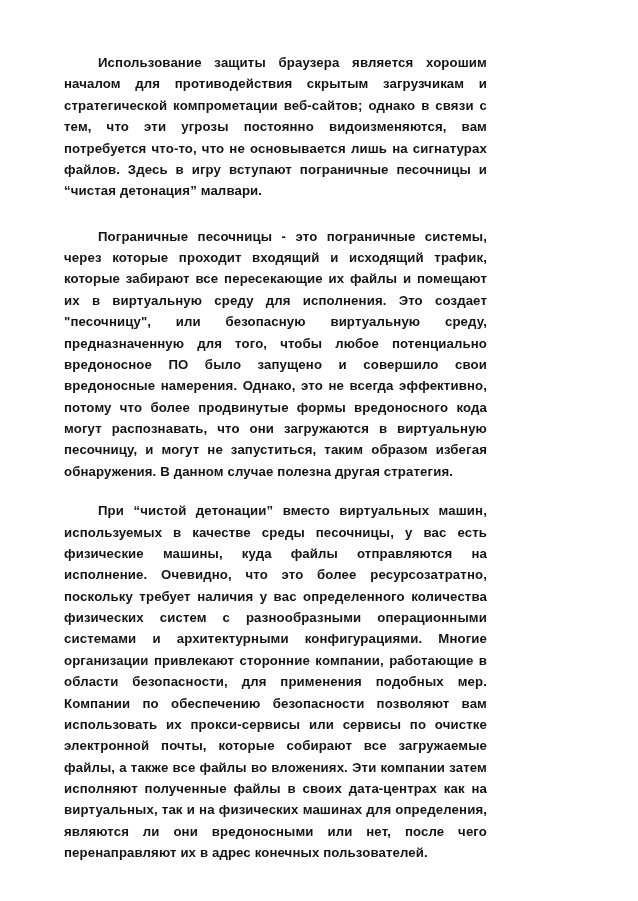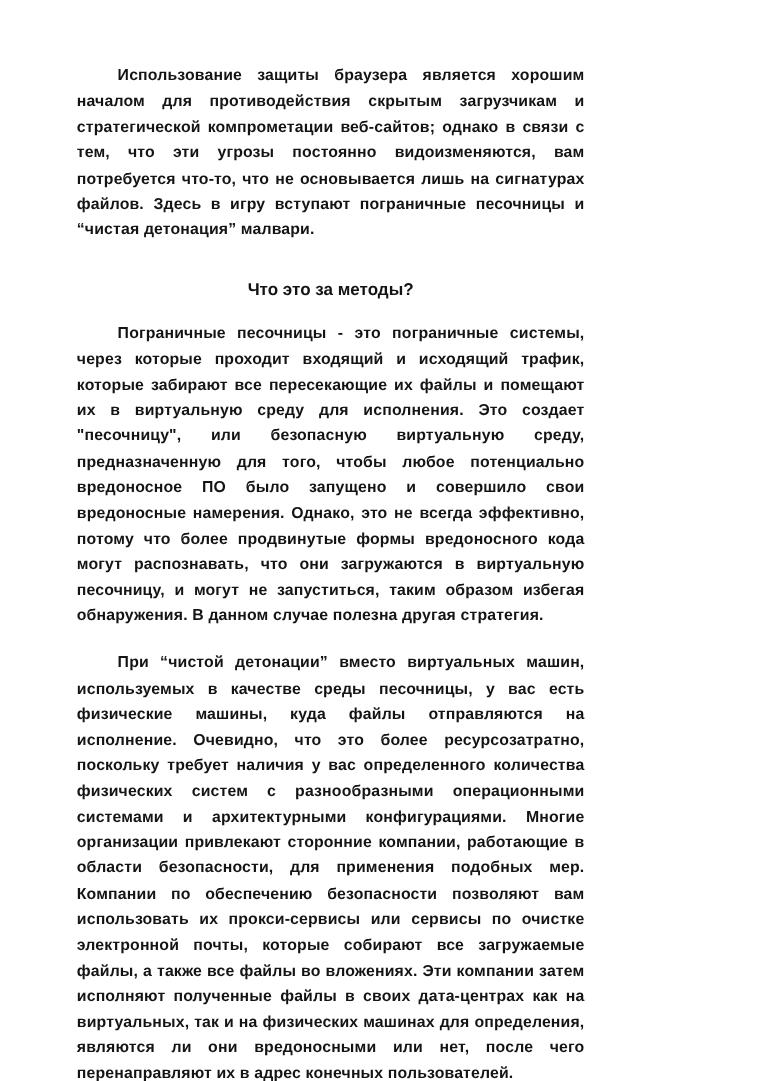--- a/index.html
+++ b/index.html
@@ -46,20 +46,19 @@
 </head>
 <body>
 
 <div class="page">
   <div class="doc-body">
 
     <p class="para">Использование защиты браузера является хорошим началом для противодействия скрытым загрузчикам и стратегической компрометации веб-сайтов; однако в связи с тем, что эти угрозы постоянно видоизменяются, вам потребуется что-то, что не основывается лишь на сигнатурах файлов. Здесь в игру вступают пограничные песочницы и “чистая детонация” малвари.</p>
 
     <div class="spacer-sm"></div>
 
-    <h2 class="heading">Что это за методы?</h2>
 
     <p class="para">Пограничные песочницы - это пограничные системы, через которые проходит входящий и исходящий трафик, которые забирают все пересекающие их файлы и помещают их в виртуальную среду для исполнения. Это создает "песочницу", или безопасную виртуальную среду, предназначенную для того, чтобы любое потенциально вредоносное ПО было запущено и совершило свои вредоносные намерения. Однако, это не всегда эффективно, потому что более продвинутые формы вредоносного кода могут распознавать, что они загружаются в виртуальную песочницу, и могут не запуститься, таким образом избегая обнаружения. В данном случае полезна другая стратегия.</p>
 
     <p class="para">При “чистой детонации” вместо виртуальных машин, используемых в качестве среды песочницы, у вас есть физические машины, куда файлы отправляются на исполнение. Очевидно, что это более ресурсозатратно, поскольку требует наличия у вас определенного количества физических систем с разнообразными операционными системами и архитектурными конфигурациями. Многие организации привлекают сторонние компании, работающие в области безопасности, для применения подобных мер. Компании по обеспечению безопасности позволяют вам использовать их прокси-сервисы или сервисы по очистке электронной почты, которые собирают все загружаемые файлы, а также все файлы во вложениях. Эти компании затем исполняют полученные файлы в своих дата-центрах как на виртуальных, так и на физических машинах для определения, являются ли они вредоносными или нет, после чего перенаправляют их в адрес конечных пользователей.</p>
 
   </div>
 </div>
 
 </body></html>

